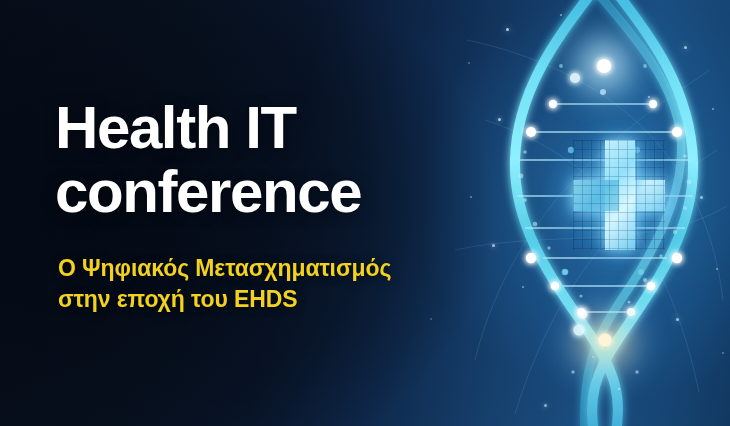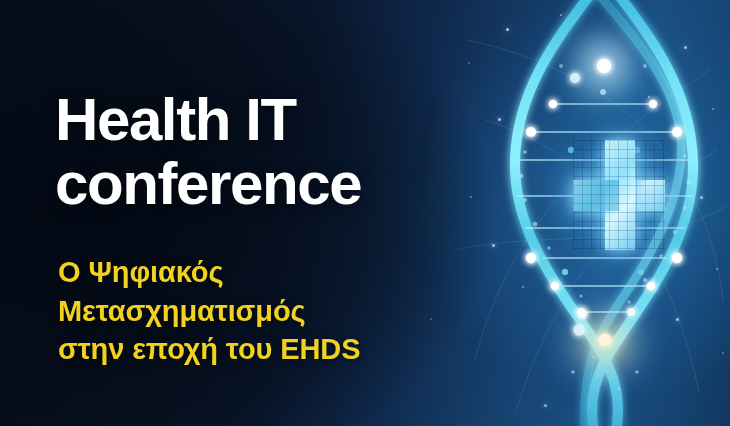--- a/index.html
+++ b/index.html
@@ -108,37 +108,37 @@
     position: absolute;
     left: 0; top: 40px; width: 46px; height: 31px;
     background: rgba(60,175,210,0.42);
     mix-blend-mode: multiply;
   }
 
   
   .title {
     position: absolute;
     left: 55px;
-    top: 88px;
+    top: 96px;
     width: 420px;
     color: #ffffff;
     font-size: 60px;
     font-weight: 700;
     line-height: 1.06;
     letter-spacing: -1.4px;
     text-shadow: 0 2px 14px rgba(0,0,0,0.55);
     white-space: pre-line;
   }
   .subtitle {
     position: absolute;
     left: 58px;
     top: 253px;
     width: 420px;
     color: #f2d21e;
-    font-size: 29px;
+    font-size: 23px;
     font-weight: 700;
     line-height: 1.33;
     letter-spacing: -0.1px;
     text-shadow: 0 1px 8px rgba(0,0,0,0.6);
     white-space: pre-line;
   }
 
   
   .particle {
     position: absolute;

